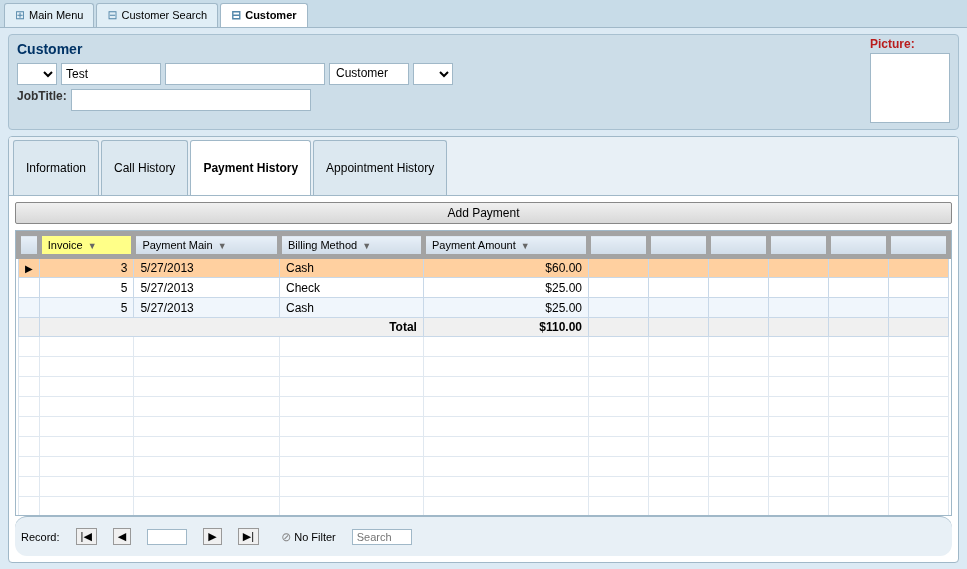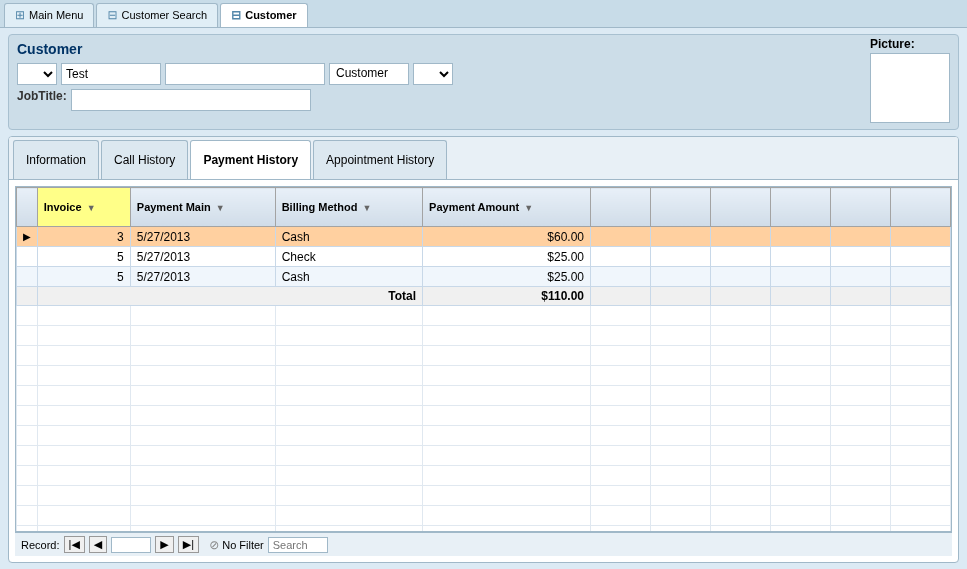--- a/index.html
+++ b/index.html
@@ -92,21 +92,21 @@
       font-weight: bold;
       color: #333;
     }
     .picture-box {
       float: right;
       margin-top: -4px;
     }
     .picture-label {
       font-size: 12px;
       font-weight: bold;
-      color: #000000;
+      color: #b91c1c;
       margin-bottom: 2px;
     }
     .picture-frame {
       width: 80px;
       height: 70px;
       border: 1px solid #a0b8c8;
       background: white;
     }
 
     
@@ -119,21 +119,21 @@
       border-radius: 4px;
       overflow: hidden;
     }
     .inner-tabs {
       display: flex;
       background: #e8f0f6;
       border-bottom: 1px solid #a0b8c8;
       padding: 3px 4px 0 4px;
     }
     .inner-tab {
-      padding: 12px 12px;
+      padding: 20px 12px;
       border: 1px solid #a0b8c8;
       border-bottom: none;
       background: #dce8f0;
       margin-right: 2px;
       cursor: pointer;
       font-size: 12px;
       border-radius: 3px 3px 0 0;
     }
     .inner-tab.active {
       background: white;
@@ -166,24 +166,24 @@
       border: 1px solid #a0b8c8;
       overflow: auto;
     }
     table {
       width: 100%;
       border-collapse: collapse;
       font-size: 12px;
     }
     .grid-header th {
       background: linear-gradient(to bottom, #e8f0f8, #d0dce8);
-      border: 1px solid #a3a3a3;
-      padding: 13px 6px;
+      border: 5px solid #a3a3a3;
+      padding: 3px 6px;
       text-align: left;
-      font-weight: bold;
+      font-weight: normal;
       font-size: 11px;
       white-space: nowrap;
       cursor: pointer;
       user-select: none;
     }
     .grid-header th .sort-arrow {
       font-size: 9px;
       color: #666;
       margin-left: 2px;
     }
@@ -222,24 +222,25 @@
     }
     .row-selector.selected-indicator {
       background: #ffd080;
     }
 
     
     .nav-bar {
       display: flex;
       align-items: center;
       border-top: 1px solid #a0b8c8;
-      padding: 3px 6px;
+      padding: 11px 6px;
       background: #e8f0f6;
       font-size: 11px;
-      gap: 4px;
+      gap: 16px;
+      border-radius: 12px;
     }
     .nav-btn {
       border: 1px solid #999;
       background: #f0f0f0;
       padding: 1px 4px;
       cursor: pointer;
       font-size: 11px;
     }
     .nav-input {
       width: 40px;
@@ -318,20 +319,21 @@
       </div>
       <div class="inner-tab active">
         <span>Payment History</span>
       </div>
       <div class="inner-tab">
         <span>Appointment History</span>
       </div>
     </div>
 
     <div class="tab-content">
+      <button class="add-payment-btn">Add Payment</button>
 
       <div class="data-grid">
         <table>
           <thead>
             <tr class="grid-header">
               <th style="width:18px;"></th>
               <th class="invoice-col">
                 <span>Invoice</span>
                 <span class="sort-arrow">▼</span>
               </th>

